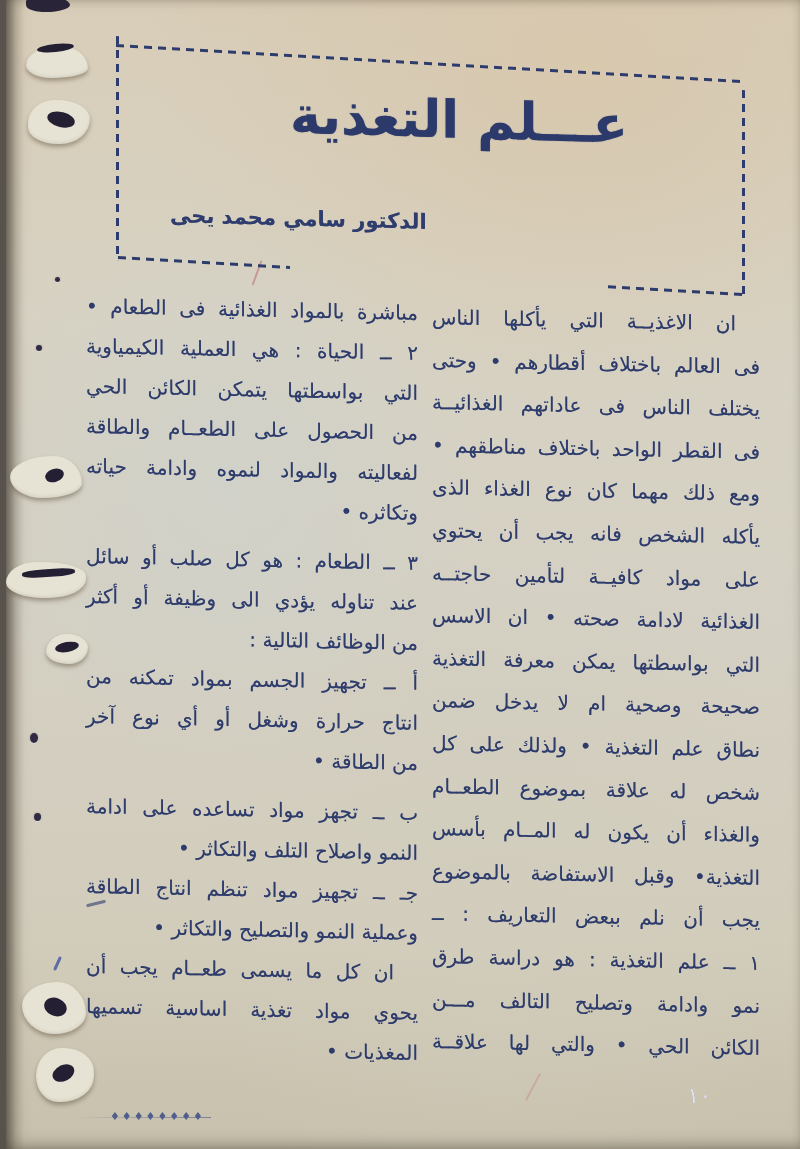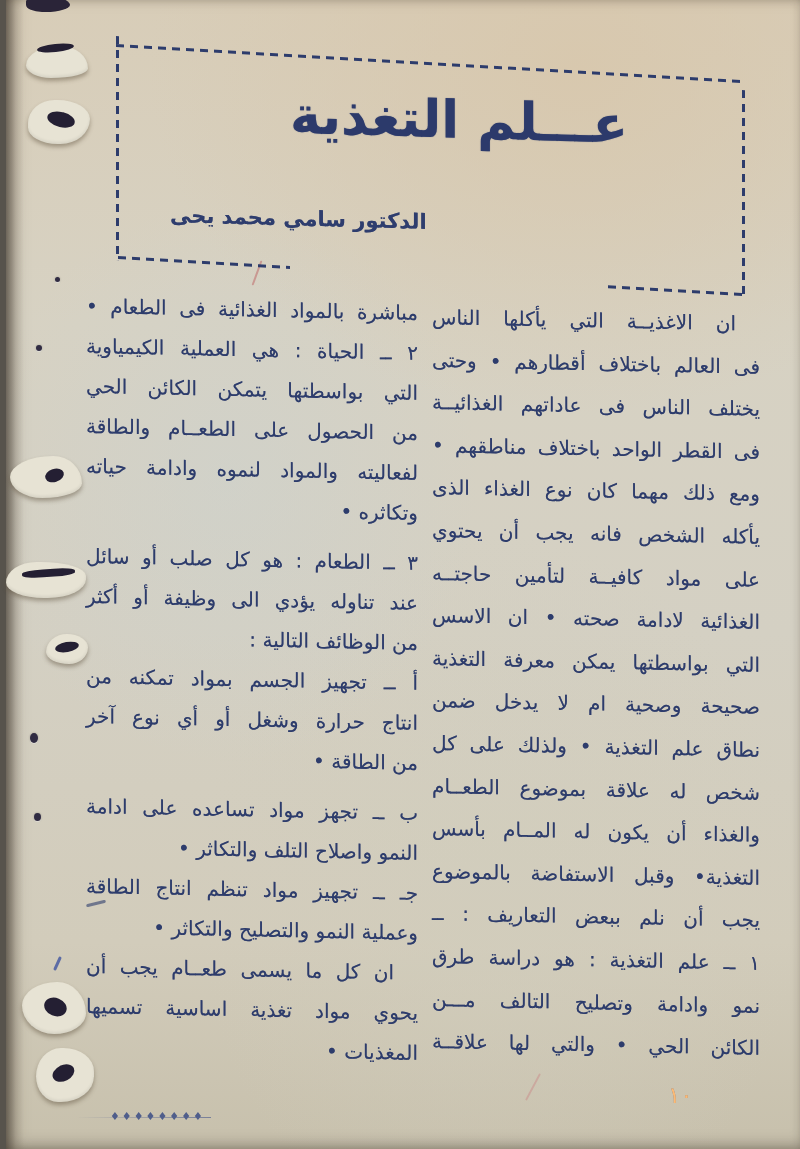--- a/index.html
+++ b/index.html
@@ -67,22 +67,22 @@
   }
   .col-right{ left:432px; top:296px; width:328px; line-height:42.6px; }
   .col-left { left:86px;  top:286px; width:332px; line-height:40px; }
   .line{ text-align:justify; text-align-last:justify; white-space:normal; }
   .line.short{ text-align:right; text-align-last:right; }
   .line.ind{ padding-right:24px; }
   .line.gap{ margin-top:10px; }
 
   
   .page-number{
-    position:absolute; left:668px; top:1082px;
-    font-size:23px; color:#fdba74; direction:rtl;
+    position:absolute; left:687px; top:1082px;
+    font-size:23px; color:#e5e5e5; direction:rtl;
     text-shadow:0 0 .6px rgba(51,66,111,.6);
   }
   .ornament{
     position:absolute; left:110px; top:1110px;
     font-size:11px; letter-spacing:2px; color:#3b4d85; opacity:.85;
   }
   .ornament::before{
     content:""; position:absolute; left:-34px; right:-6px; top:55%; height:1px;
     background:linear-gradient(90deg, rgba(65,82,138,0), rgba(65,82,138,.7));
   }

